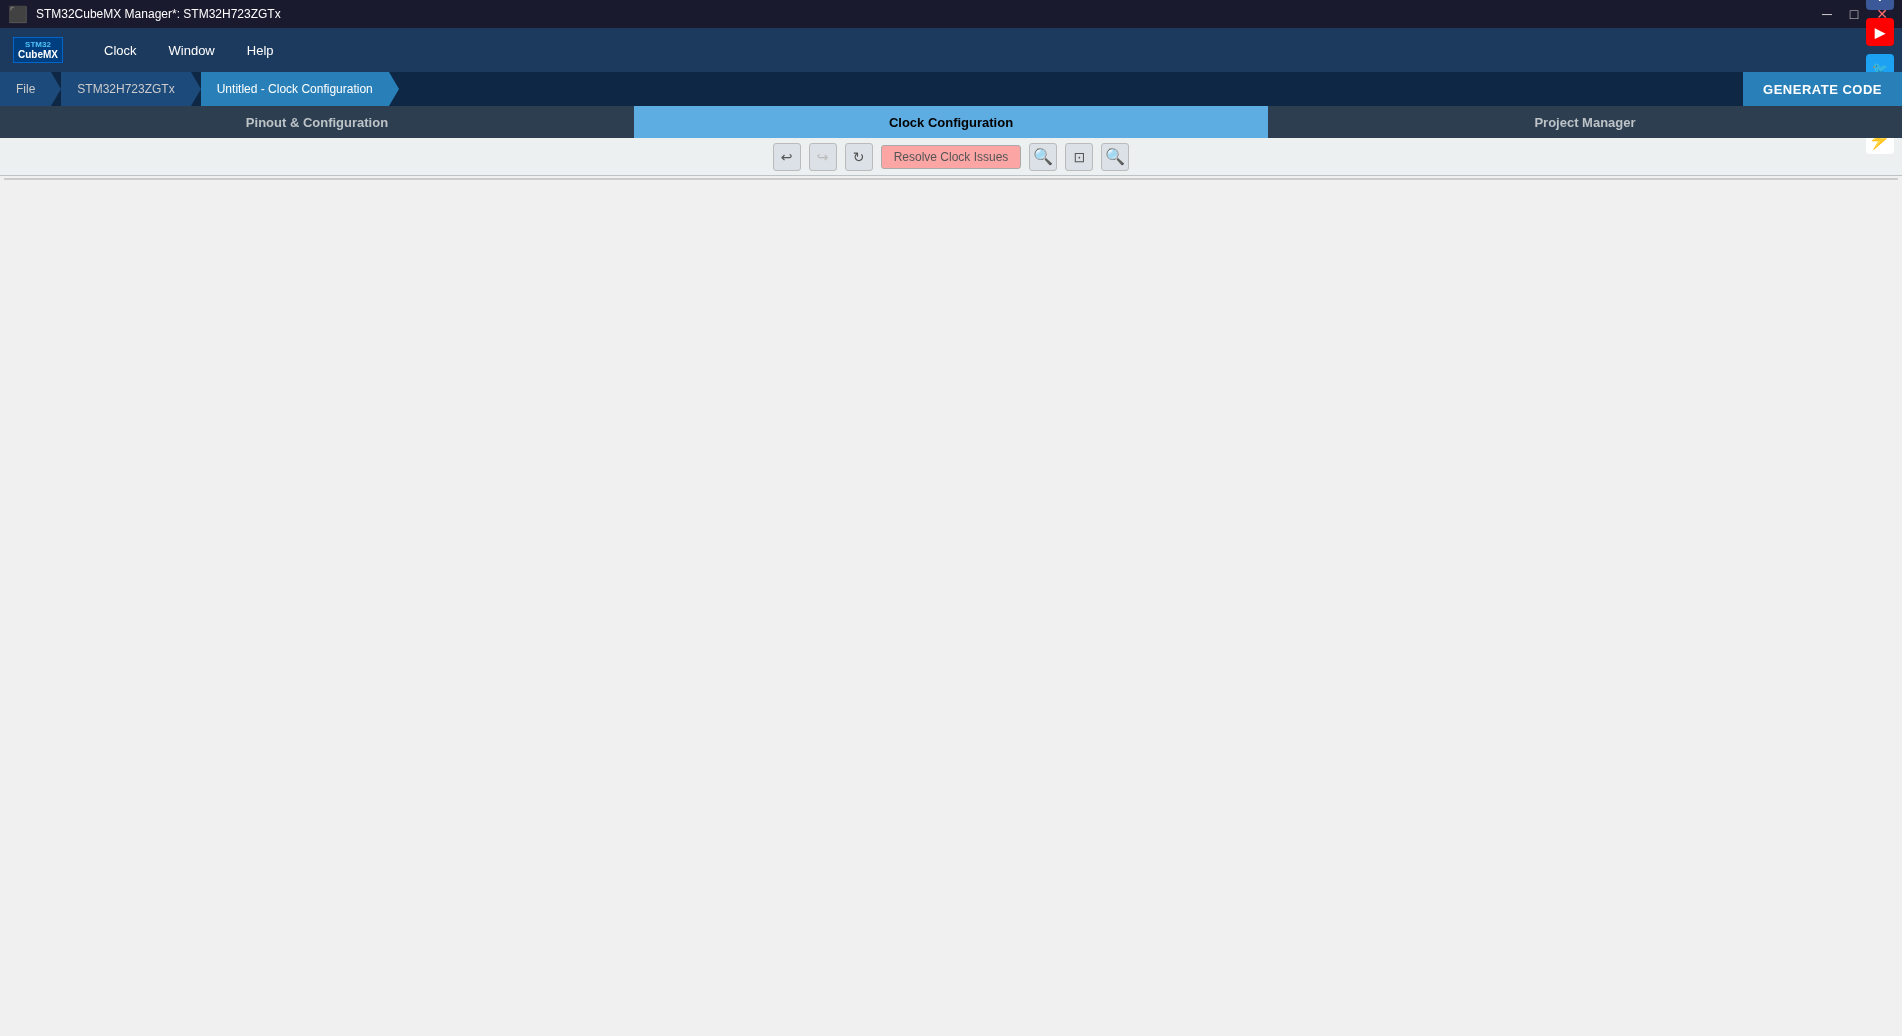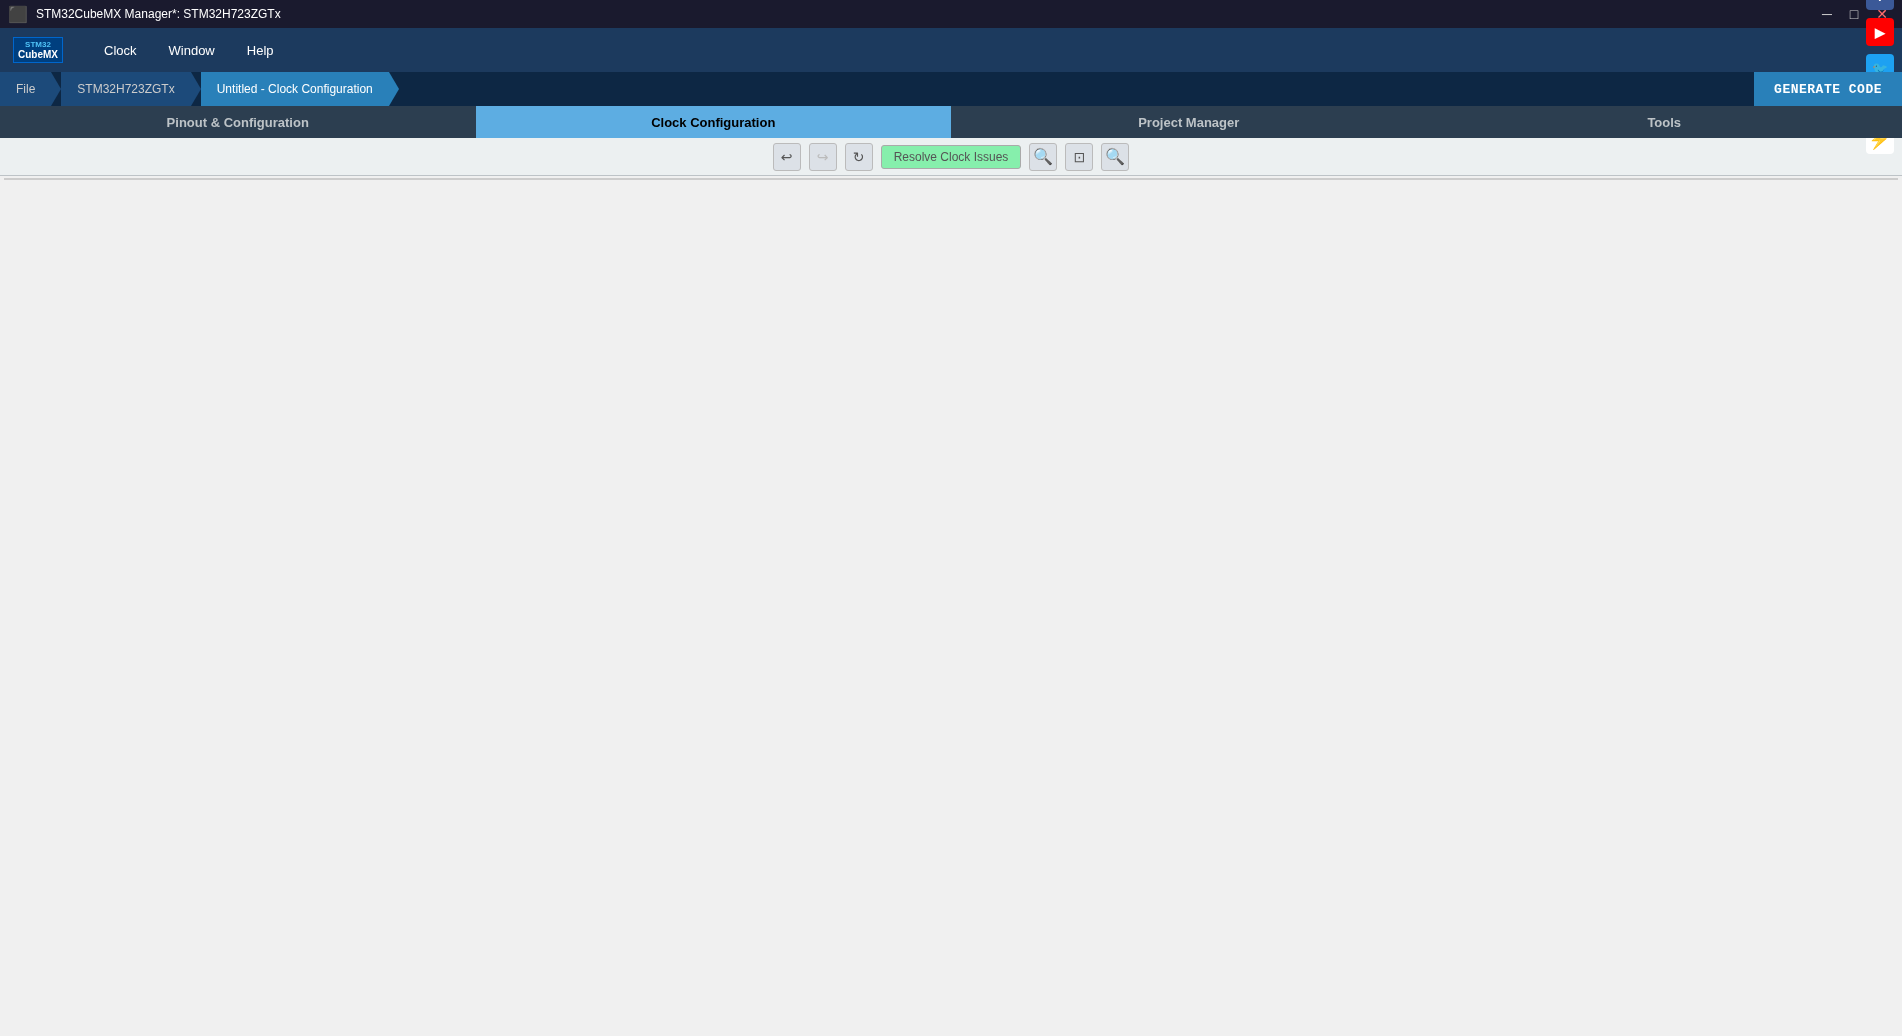--- a/index.html
+++ b/index.html
@@ -73,21 +73,20 @@
       margin-left: auto;
       background: #2980b9;
       color: #fff;
       border: none;
       padding: 0 20px;
       height: 34px;
       font-size: 13px;
       font-weight: bold;
       cursor: pointer;
       letter-spacing: 0.5px;
-      font-family: Liberation Mono, monospace;
     }
 
     
     .tab-bar {
       display: flex;
       height: 32px;
     }
     .tab { flex: 1; display: flex; align-items: center; justify-content: center; font-size: 13px; font-weight: bold; cursor: pointer; }
     .tab.inactive { background: #2c3e50; color: #bdc3c7; }
     .tab.active { background: #5dade2; color: #000000; }
@@ -103,21 +102,21 @@
       border-bottom: 1px solid #bdc3c7;
     }
     .tb-btn {
       width: 28px; height: 28px;
       display: flex; align-items: center; justify-content: center;
       background: #dce1e7; border: 1px solid #bbb; border-radius: 3px;
       cursor: pointer; font-size: 14px; color: #555;
     }
     .tb-btn.disabled { color: #bbb; cursor: default; }
     .resolve-btn {
-      background: #86efac;
+      background: #fca5a5;
       border: 1px solid #aaa;
       padding: 4px 12px;
       font-size: 12px;
       cursor: pointer;
       border-radius: 3px;
       color: #555;
     }
 
     
     .lines-svg {
@@ -191,23 +190,20 @@
 <div class="tab-bar">
   <div class="tab inactive">
     <span>Pinout &amp; Configuration</span>
   </div>
   <div class="tab active">
     <span>Clock Configuration</span>
   </div>
   <div class="tab inactive">
     <span>Project Manager</span>
   </div>
-  <div class="tab inactive">
-    <span>Tools</span>
-  </div>
 </div>
 
 <div class="toolbar">
   <div class="tb-btn">↩</div>
   <div class="tb-btn disabled">↪</div>
   <div class="tb-btn">↻</div>
   <button class="resolve-btn">Resolve Clock Issues</button>
   <div class="tb-btn" style="font-size:16px; font-weight:bold;">🔍</div>
   <div class="tb-btn">⊡</div>
   <div class="tb-btn" style="font-size:16px;">🔍</div>

